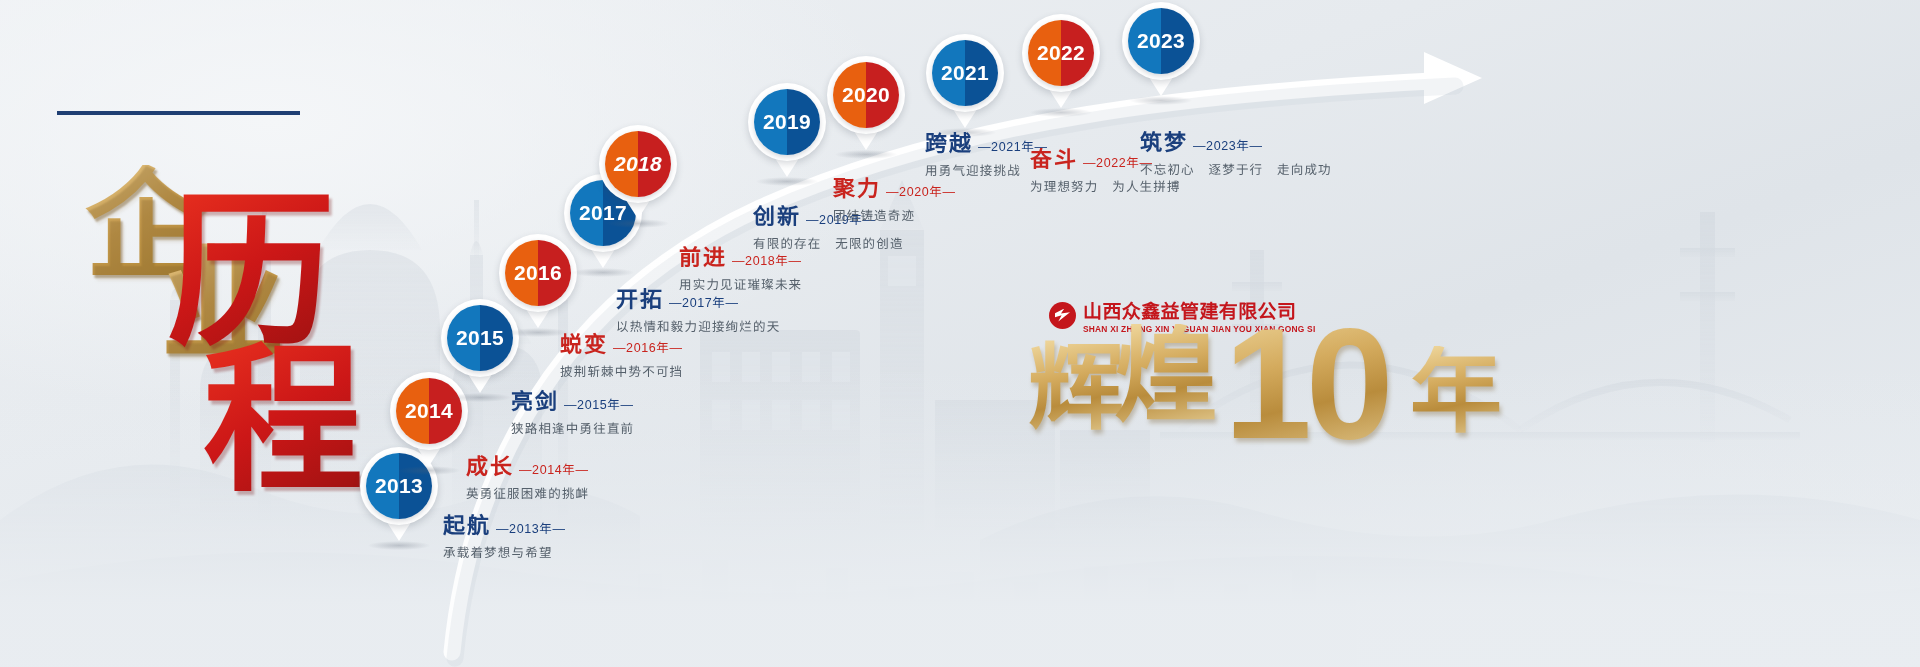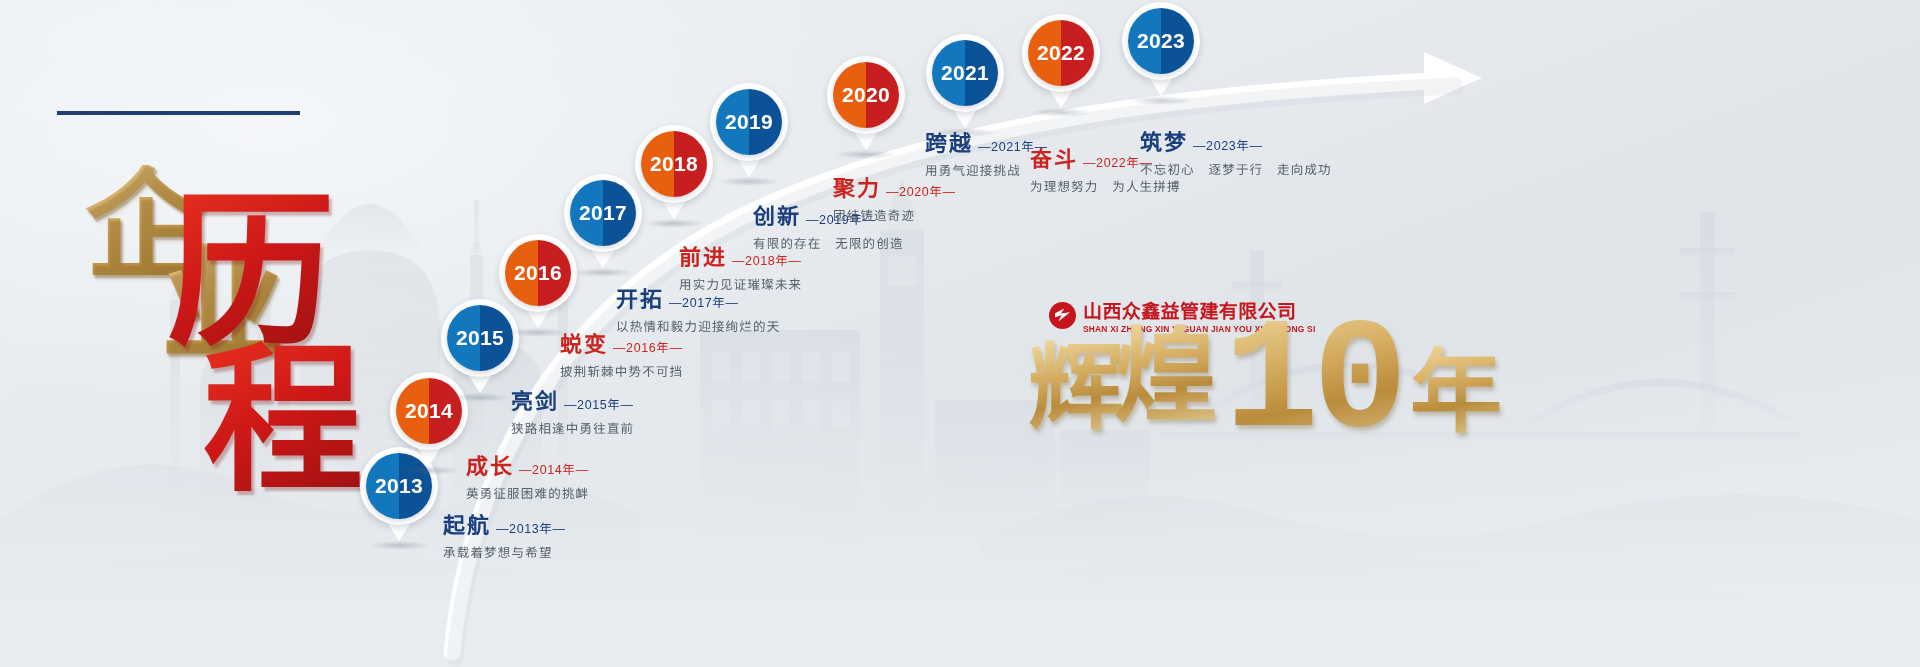--- a/index.html
+++ b/index.html
@@ -117,21 +117,21 @@
   .anniv .word{
     position:absolute;font-family:"DejaVu Serif","Liberation Serif",serif;font-weight:700;
     color:#c8a055;
     background:linear-gradient(168deg,#efd79d 2%,#d4ab5e 38%,#b98c3c 62%,#e4cc93 100%);
     -webkit-background-clip:text;background-clip:text;-webkit-text-fill-color:transparent;
     filter:drop-shadow(2px 4px 2px rgba(120,95,45,.33));
     line-height:1;white-space:nowrap;
   }
   #av0{left:0px;  top:24px; font-size:96px;}
   #av1{left:86px; top:8px;  font-size:104px;}
-  #av2{left:196px;top:-12px;font-size:158px;font-family:Liberation Mono, monospace;letter-spacing:-6px;text-align:center;}
+  #av2{left:196px;top:-12px;font-size:158px;font-family:Liberation Sans, sans-serif;letter-spacing:-6px;text-align:center;}
   #av3{left:382px;top:30px; font-size:92px;}
   .anniv .en-anniv{
     position:absolute;left:178px;top:148px;font-size:25px;font-weight:700;color:#27518c;
     letter-spacing:2.6px;font-family:"Liberation Sans",sans-serif;white-space:nowrap;
   }
 </style>
 </head>
 <body>
 
 <div id="stage">
@@ -285,31 +285,31 @@
       <div class="pin blue" style="left: 570px; top: 180px;">
         <div class="tail"></div>
         <div class="ring"></div>
         <div class="bulb">
           <div class="half-l"></div>
           <div class="half-r"></div>
         </div>
         <div class="yr">2017</div>
         <div class="shadow"></div>
       </div>
-      <div class="pin red" style="left: 641px; top: 131px;">
+      <div class="pin red" style="left: 605px; top: 131px; font-style: italic;">
         <div class="tail"></div>
         <div class="ring"></div>
         <div class="bulb">
           <div class="half-l"></div>
           <div class="half-r"></div>
         </div>
         <div class="yr">2018</div>
         <div class="shadow"></div>
       </div>
-      <div class="pin blue" style="left: 716px; top: 89px;">
+      <div class="pin blue" style="left: 754px; top: 89px;">
         <div class="tail"></div>
         <div class="ring"></div>
         <div class="bulb">
           <div class="half-l"></div>
           <div class="half-r"></div>
         </div>
         <div class="yr">2019</div>
         <div class="shadow"></div>
       </div>
       <div class="pin red" style="left: 833px; top: 62px; text-align: center;">

